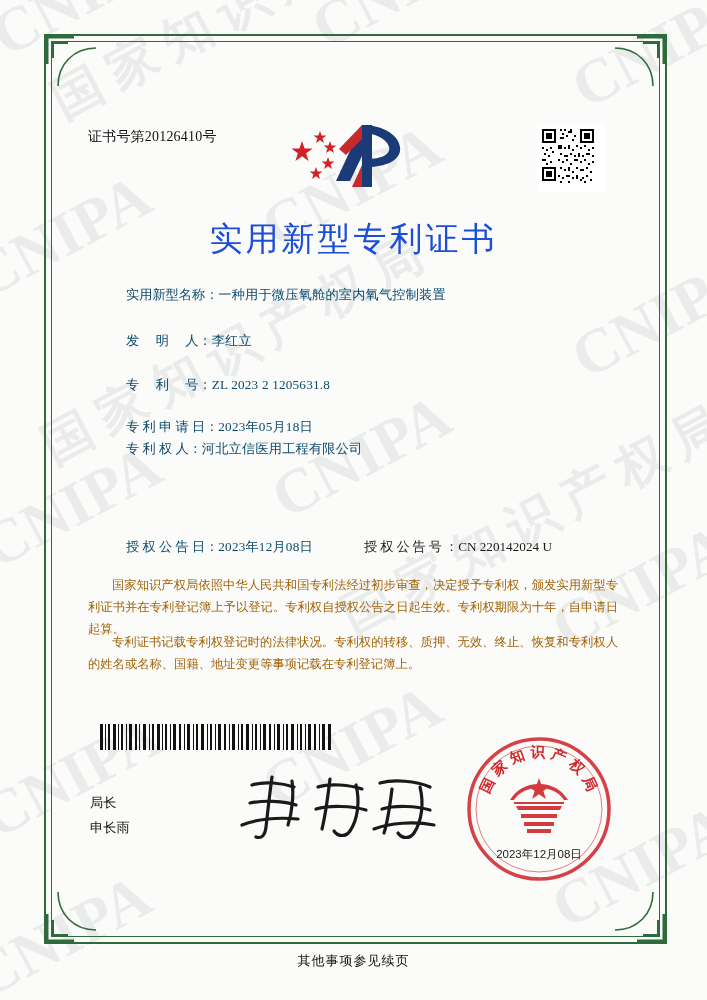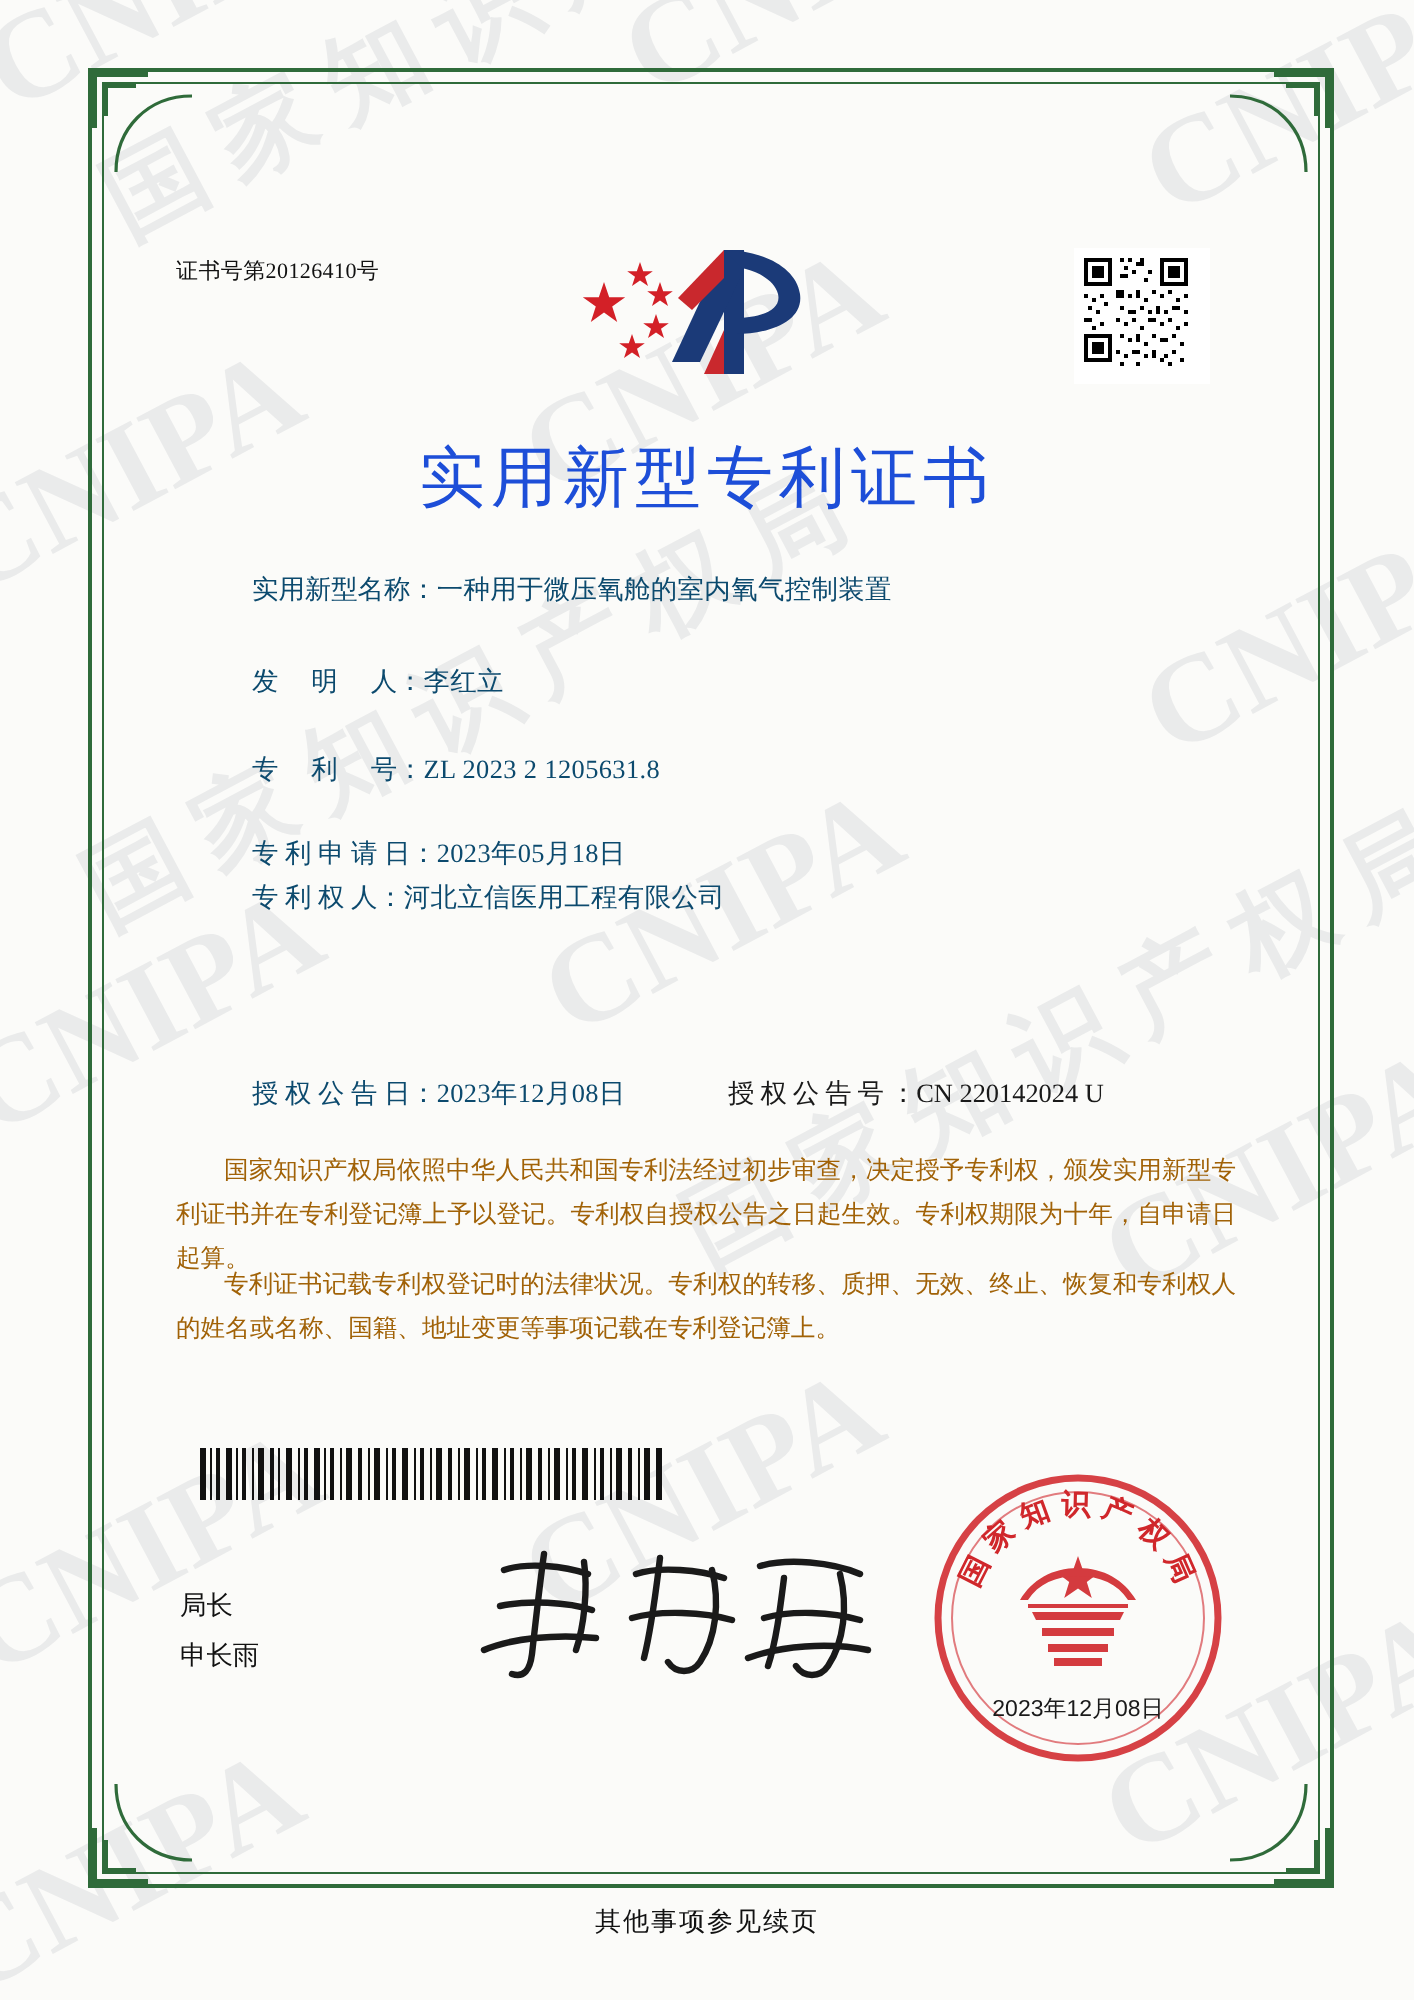--- a/index.html
+++ b/index.html
@@ -69,21 +69,21 @@
     top: 34px;
     width: 619px;
     height: 906px;
     z-index: 4;
   }
 
   #cert-no {
     position: absolute;
     left: 44px;
     top: 94px;
-    font-size: 11px;
+    font-size: 14px;
     letter-spacing: 0.2px;
     color: #111;
   }
 
   
   #logo {
     position: absolute;
     left: 232px;
     top: 85px;
     width: 130px;

